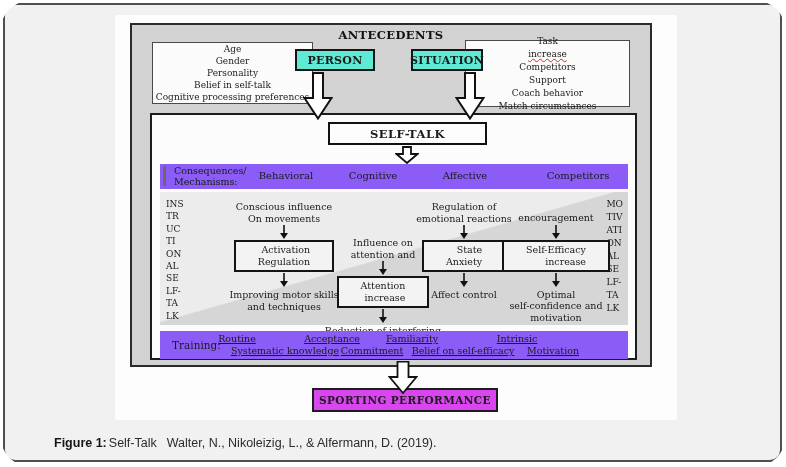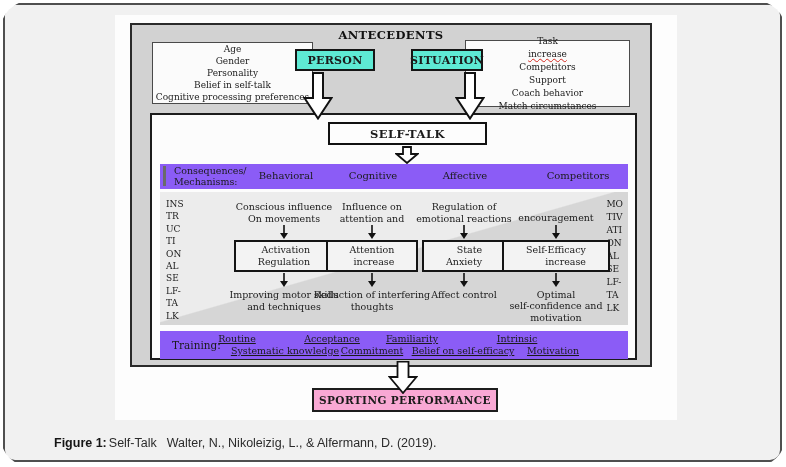--- a/index.html
+++ b/index.html
@@ -75,21 +75,21 @@
     top:77px; height:133px;
     background:linear-gradient(164deg, #ececec 48.5%, #d6d6d6 49%);
   }
   .vert { position:absolute; top:6px; font-size:9px; white-space:pre-line; }
   .vert-left  { left:6px;  line-height:12.4px; }
   .vert-right { right:5px; line-height:13px; }
   .col {
     position:absolute; top:2px; width:118px; height:129px;
     display:flex; flex-direction:column; align-items:center;
   }
-  .col-1 { left:65px; } .col-2 { left:153px; } .col-3 { left:245px; } .col-4 { left:337px; }
+  .col-1 { left:65px; } .col-2 { left:164px;margin-top:36px; } .col-3 { left:245px; } .col-4 { left:337px; }
   .col-top {
     height:30px; display:flex; align-items:flex-end; justify-content:center;
     text-align:center; font-size:9.5px; line-height:11.5px; white-space:pre-line;
   }
   .thin-arrow { flex:none; margin:1px 0; }
   .col-box {
     background:#f3f3f3; border:2px solid #141414; min-width:66px;
     padding:2px 22px; text-align:right; font-size:9.5px; line-height:12px;
     white-space:pre-line;
   }
@@ -98,21 +98,21 @@
     white-space:pre-line;
   }
   .strip-training { top:216px; height:28px; }
   .training-label { position:absolute; left:12px; top:8px; font-size:10.5px; }
   .tr-item { position:absolute; transform:translateX(-50%); font-size:9.5px; white-space:nowrap;text-decoration:underline; }
   .tr-top { top:2px; } .tr-bottom { top:14px; }
   
   .bottom-arrow { position:absolute; left:273px; top:346px; z-index:5; }
   .sporting-box {
     position:absolute; left:197px; top:373px; width:186px; height:24px;
-    background:#f9a8d4; border:2px solid #1d1d1d;
+    background:#d946ef; border:2px solid #1d1d1d;
     display:flex; align-items:center; justify-content:center;
     font-weight:bold; font-size:10.5px; letter-spacing:.4px; z-index:4;
   }
   
   .caption {
     position:absolute; left:18px; top:436px;
     font-family:"Liberation Sans", sans-serif; font-size:12.5px; color:#2b2b2b;
   }
   .caption b { color:#161616;margin-left:36px; }
   .caption .cap-title { margin-left:2px; }

